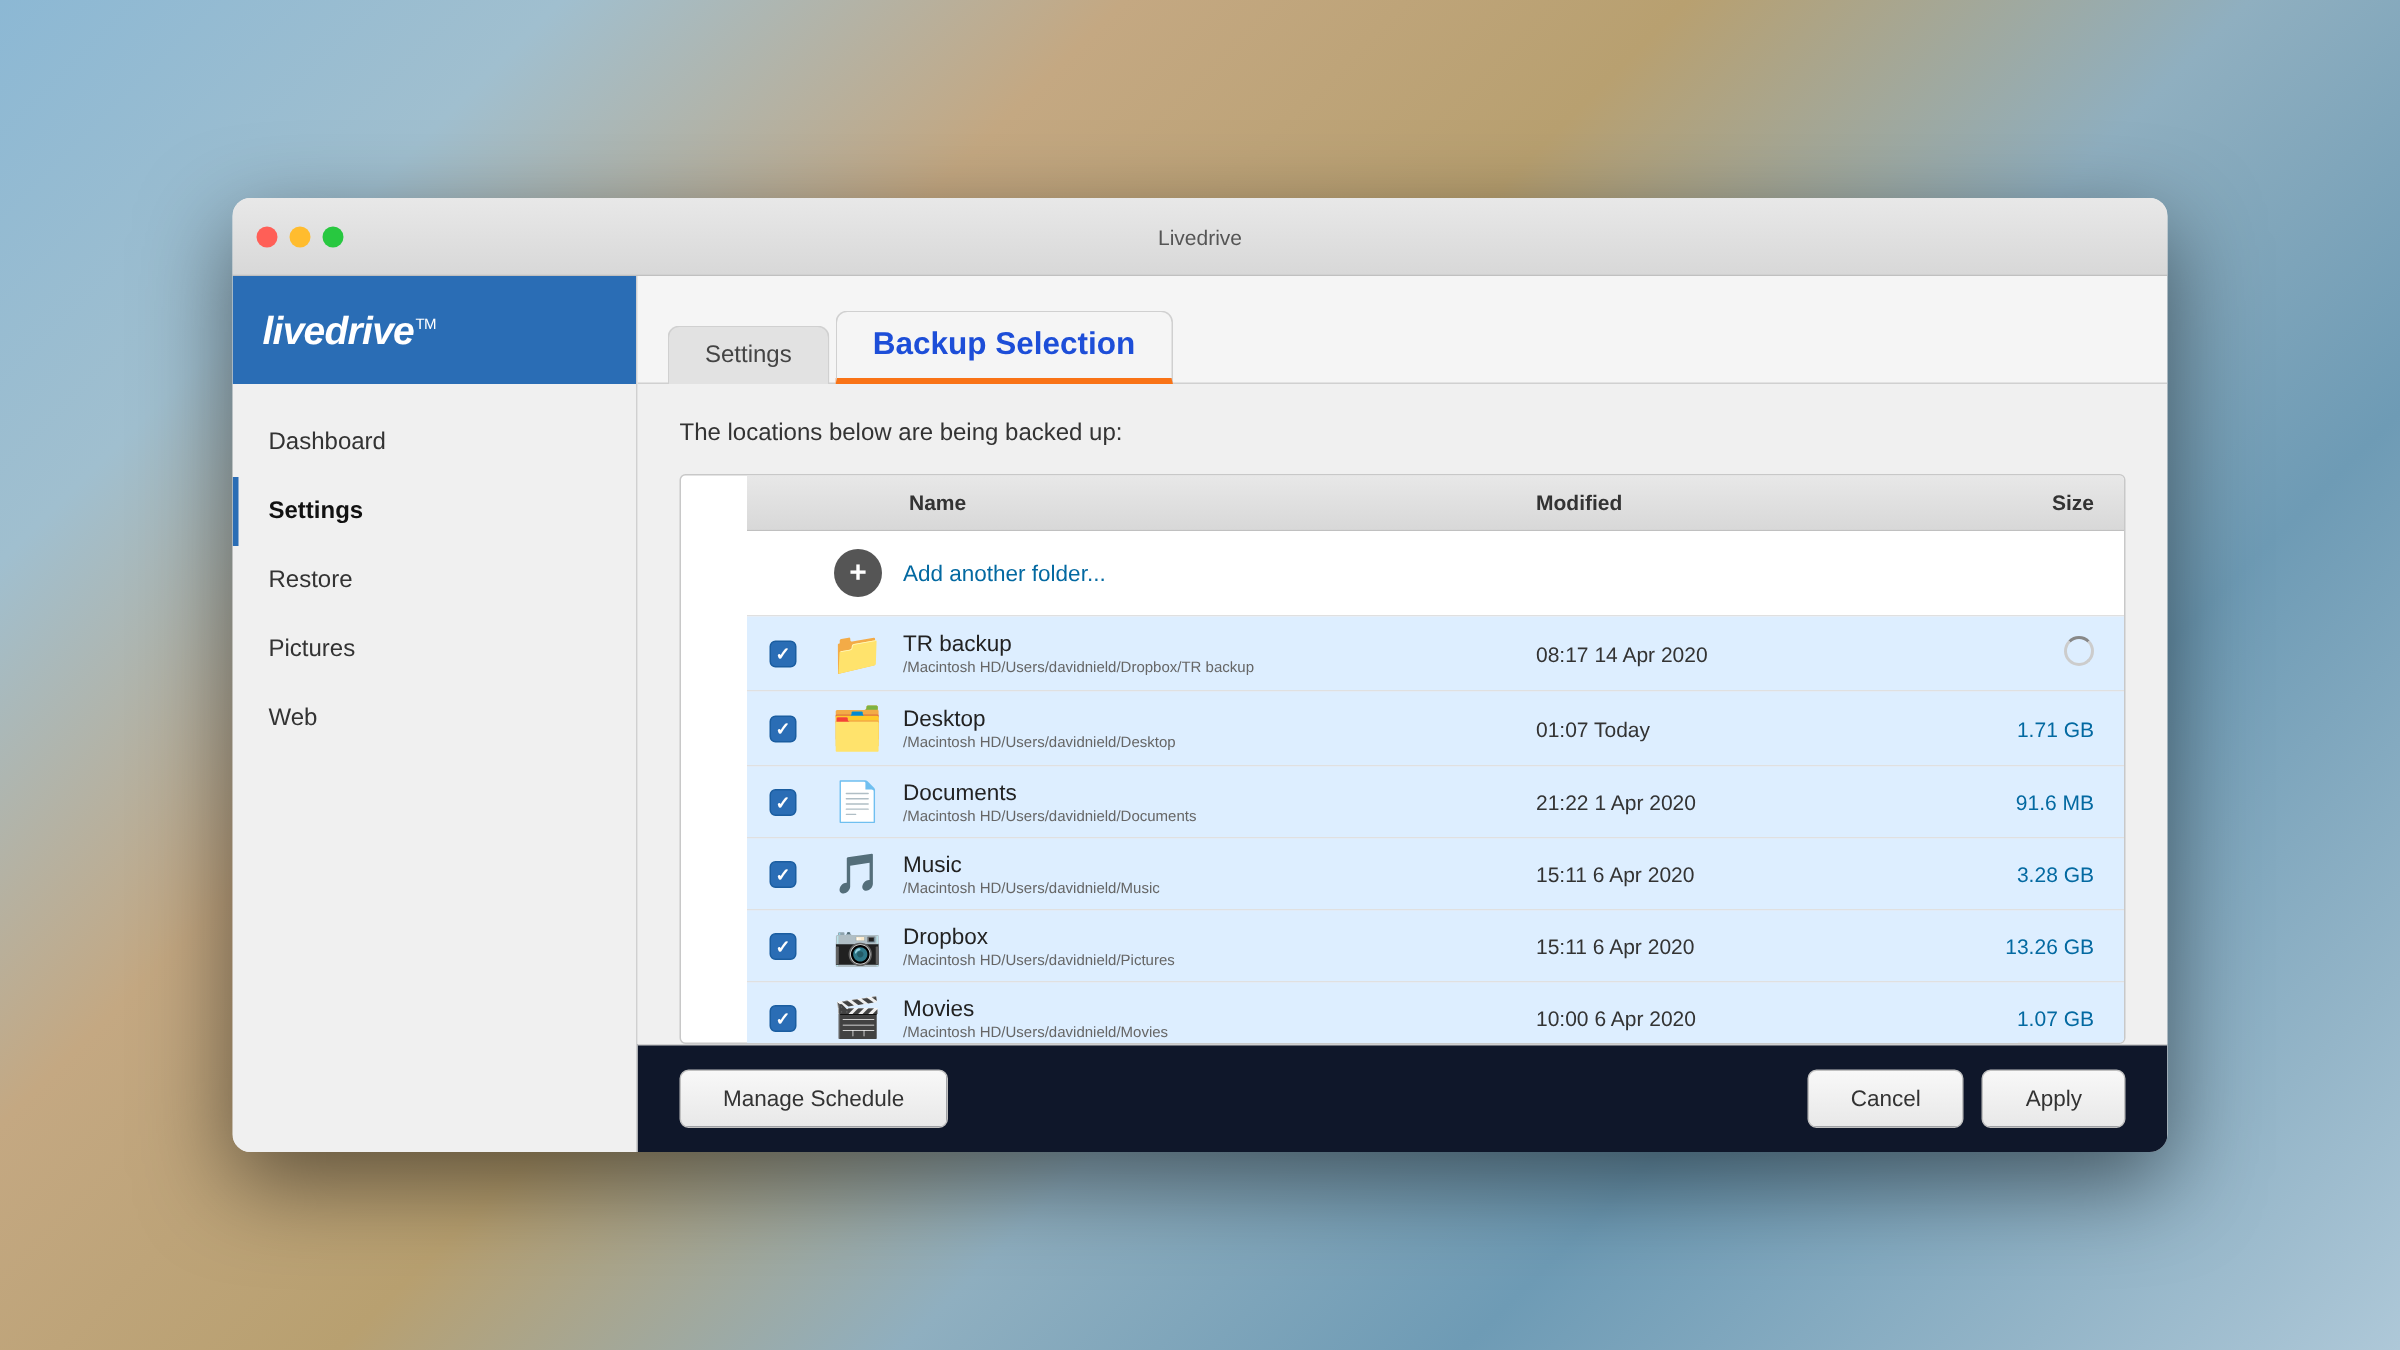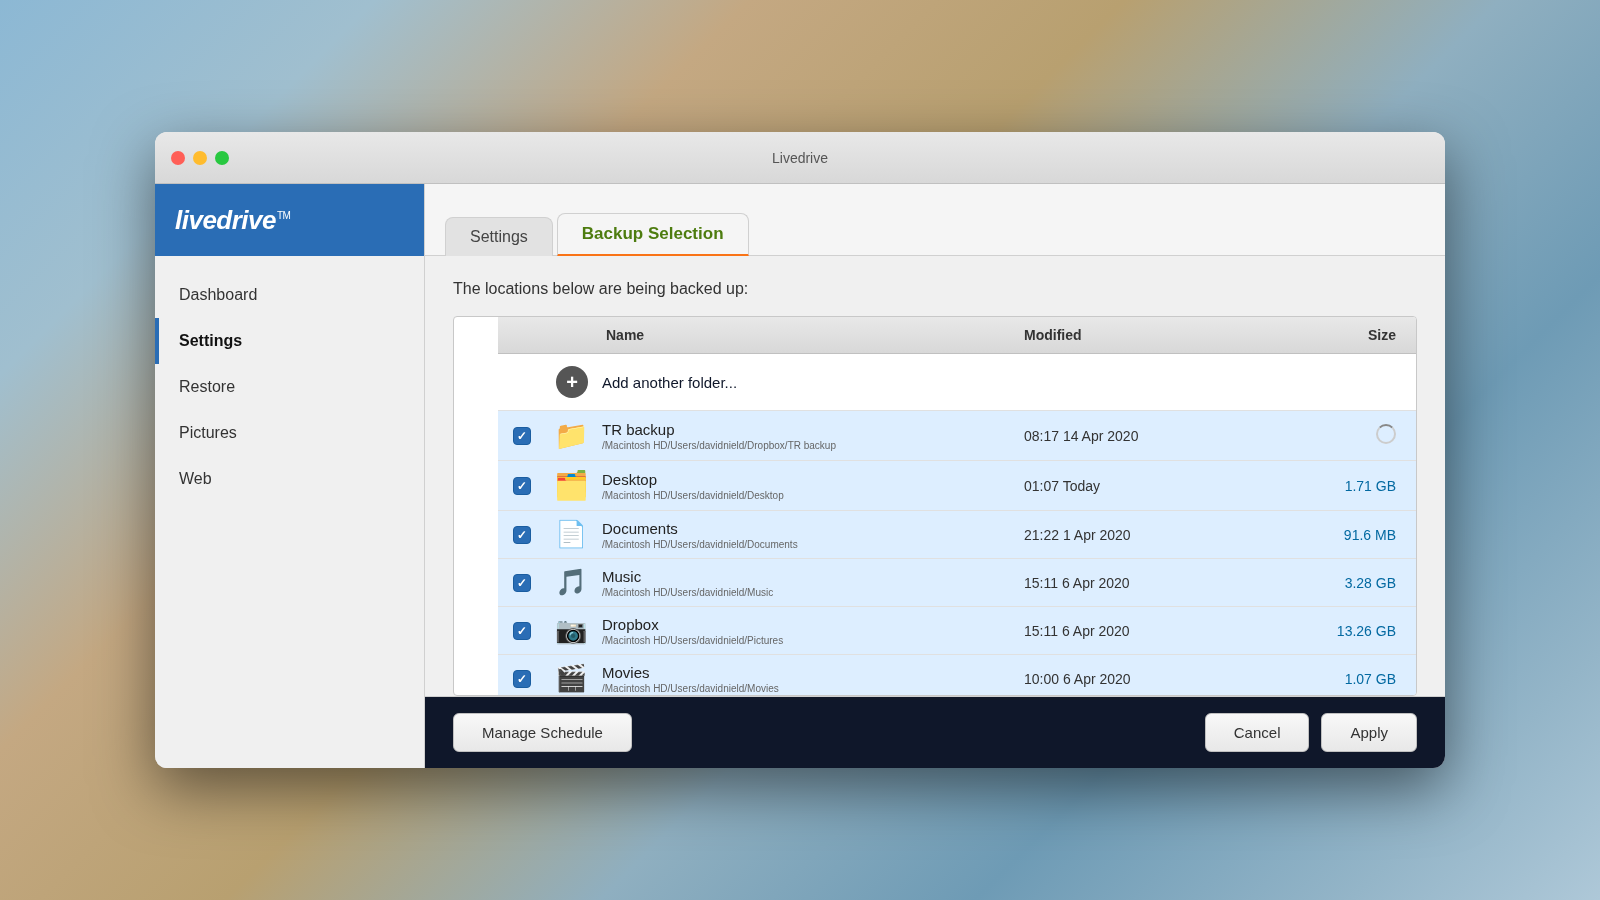--- a/index.html
+++ b/index.html
@@ -163,24 +163,24 @@
       border-bottom: none;
       background: #e8e8e8;
       color: #555;
       font-weight: normal;
       position: relative;
       bottom: -1px;
     }
 
     .tab.active {
       background: #f5f5f5;
-      color: #4d7c0f;
+      color: #1d4ed8;
       font-weight: 600;
-      font-size: 17px;
-      border-bottom: 2px solid #f97316;
+      font-size: 21px;
+      border-bottom: 4px solid #f97316;
       z-index: 1;
     }
 
     .tab.inactive {
       background: #e2e2e2;
       color: #444;
       font-weight: 500;
     }
 
     
@@ -264,21 +264,21 @@
       align-items: center;
       justify-content: center;
       font-size: 20px;
       font-weight: bold;
       line-height: 1;
     }
 
     .add-label {
       grid-column: 3;
       font-size: 15px;
-      color: #0f172a;
+      color: #0369a1;
       padding-left: 4px;
     }
 
     
     .data-row {
       display: grid;
       grid-template-columns: 48px 52px 1fr 240px 160px;
       padding: 8px 0;
       border-bottom: 1px solid #e0e0e0;
       align-items: center;

